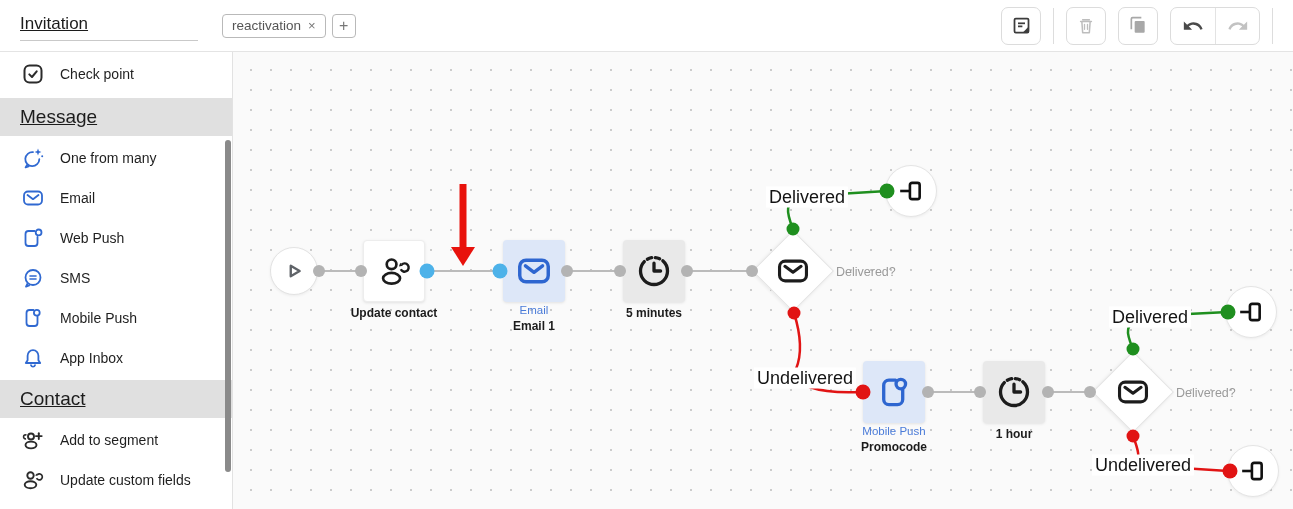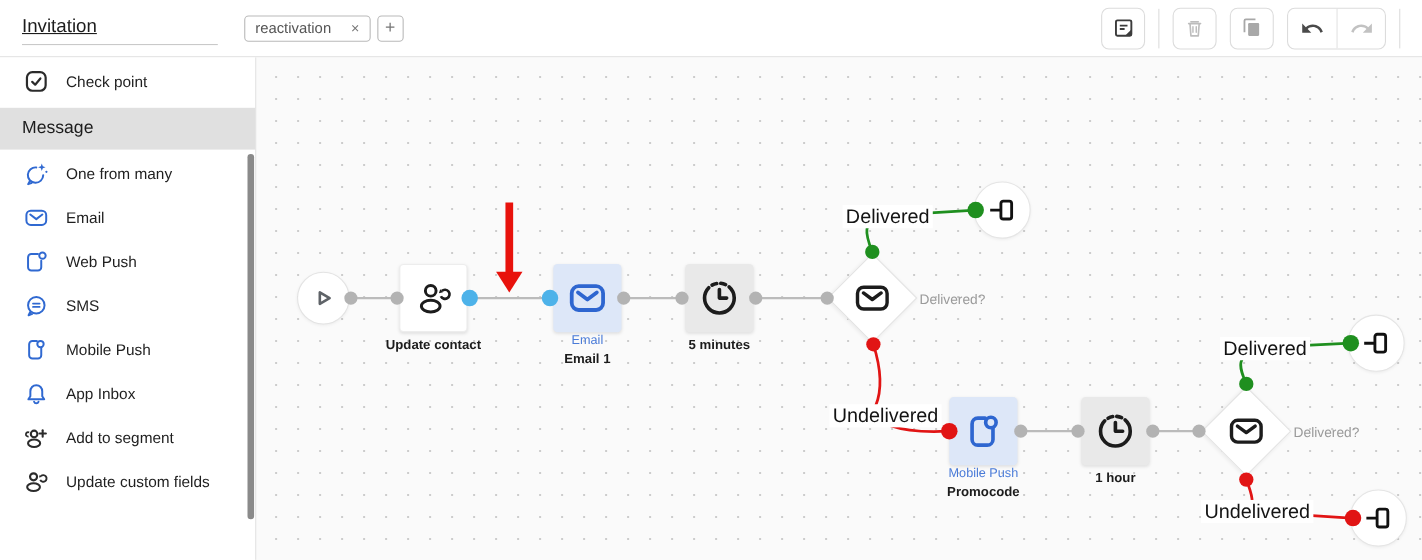--- a/index.html
+++ b/index.html
@@ -4,21 +4,21 @@
 <style>
   * { margin:0; padding:0; box-sizing:border-box; }
   html,body { width:1293px; height:509px; overflow:hidden;
     font-family:"Liberation Sans", sans-serif; background:#fff; }
 
   
   .header { position:absolute; left:0; top:0; width:1293px; height:52px;
     background:#fff; border-bottom:1px solid #e4e4e4; display:flex; align-items:center; z-index:10; }
   .title-wrap { margin-left:20px; width:178px; border-bottom:1px solid #c9c9c9; padding:4px 0 6px 0; }
   .title { font-size:17px; color:#1c1c1c;text-decoration:underline; }
-  .tag-chip { margin-left:24px; display:flex; align-items:center; gap:18px;
+  .tag-chip { margin-left:24px; display:flex; align-items:center; gap:7px;
     border:1px solid #b9b9b9; border-radius:4px; height:24px; padding:0 9px;
     color:#555; font-size:13.5px; background:#fff; }
   .tag-x { color:#777; font-size:13px; cursor:pointer; }
   .tag-add { margin-left:6px; width:24px; height:24px; border:1px solid #b9b9b9; border-radius:4px;
     display:flex; align-items:center; justify-content:center; color:#777; font-size:16px; background:#fff; }
   .hdr-right { margin-left:auto; margin-right:8px; display:flex; align-items:center; }
   .tbtn { height:38px; min-width:40px; background:#fff; border:1px solid #dcdcdc; border-radius:7px;
     display:flex; align-items:center; justify-content:center; }
   .tbtn + .tbtn { margin-left:12px; }
   .vsep { width:1px; height:36px; background:#ddd; margin:0 12px; }
@@ -29,21 +29,21 @@
     font-size:15px; color:#1c1c1c; display:flex; align-items:center;
     box-shadow:0 1px 2px rgba(0,0,0,.05); font-family:"Liberation Sans",sans-serif; }
 
   
   .sidebar { position:absolute; left:0; top:52px; width:233px; height:457px; background:#fff;
     border-right:1px solid #e2e2e2; z-index:5; }
   .s-item { height:40px; display:flex; align-items:center; padding-left:21px; gap:15px; cursor:pointer; }
   .s-item.first { height:44px; }
   .s-label { font-size:14px; color:#1f1f1f; }
   .s-head { height:38px; background:#e0e0e0; display:flex; align-items:center; padding-left:20px;
-    font-size:16px; color:#1c1c1c; margin:2px 0; }
+    font-size:19px; color:#1c1c1c; margin:2px 0;text-decoration:underline; }
   .icon24 { width:24px; height:24px; flex:0 0 24px; }
   .scrollbar { position:absolute; right:1px; top:88px; width:6px; height:332px;
     background:#8a8a8a; border-radius:3px; }
 
   
   .canvas { position:absolute; left:233px; top:52px; width:1060px; height:457px;
     background:#fafafa;
     background-image:radial-gradient(circle, #cccccc 1.1px, transparent 1.1px);
     background-size:20px 20px; background-position:8px 8px; overflow:hidden; }
   .node { position:absolute; display:flex; align-items:center; justify-content:center; z-index:1; }
@@ -169,20 +169,21 @@
     <span class="s-label">Mobile Push</span>
   </div>
   <div class="s-item">
     <svg class="icon24" viewBox="0 0 24 24">
       <path d="M12 4.2c-3.2 0-5.4 2.3-5.4 5.6v4.4L4.8 17h14.4l-1.8-2.8V9.8c0-3.3-2.2-5.6-5.4-5.6z" fill="none" stroke="#3069d1" stroke-width="1.8" stroke-linejoin="round"></path>
       <path d="M10 19.2a2.1 2.1 0 0 0 4 0" fill="none" stroke="#3069d1" stroke-width="1.8" stroke-linecap="round"></path>
     </svg>
     <span class="s-label">App Inbox</span>
   </div>
 
+  <div class="s-head">Contact</div>
 
   <div class="s-item">
     <svg class="icon24" viewBox="0 0 24 24">
       <circle cx="10" cy="8.5" r="3" fill="none" stroke="#2b2b2b" stroke-width="1.9"></circle>
       <ellipse cx="10" cy="17" rx="5.5" ry="3.4" fill="none" stroke="#2b2b2b" stroke-width="1.9"></ellipse>
       <path d="M5 10.8a2 2 0 1 1 .5-3.7" fill="none" stroke="#2b2b2b" stroke-width="1.6"></path>
       <line x1="17.8" y1="5.2" x2="17.8" y2="11" stroke="#2b2b2b" stroke-width="1.9" stroke-linecap="round"></line>
       <line x1="14.9" y1="8.1" x2="20.7" y2="8.1" stroke="#2b2b2b" stroke-width="1.9" stroke-linecap="round"></line>
     </svg>
     <span class="s-label">Add to segment</span>

